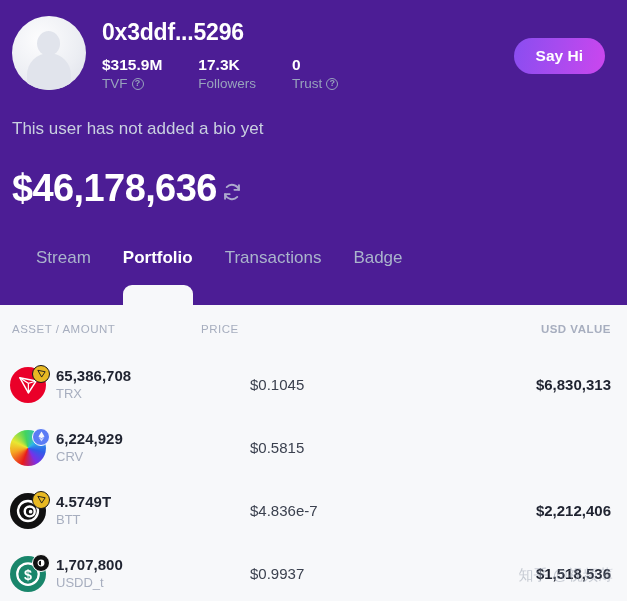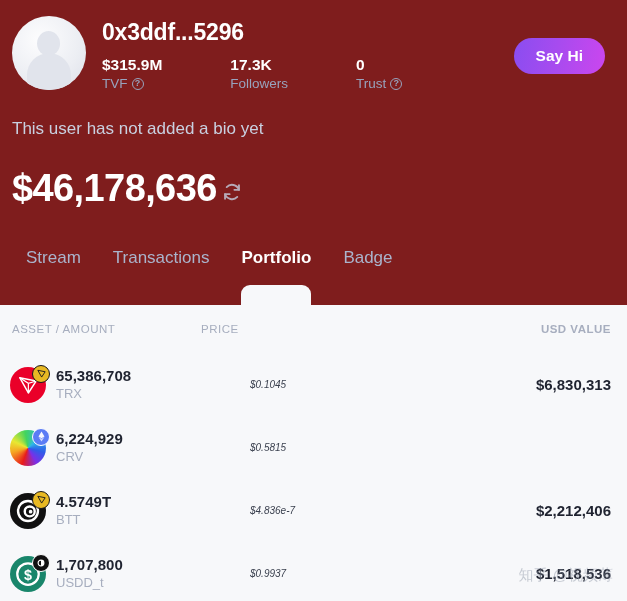--- a/index.html
+++ b/index.html
@@ -8,21 +8,21 @@
     font-family: "Liberation Sans", sans-serif;
     background: #f7f8fa;
     overflow: hidden;
   }
   #app { position: relative; width: 627px; height: 601px; }
 
   
   .hero {
     position: absolute; top: 0; left: 0;
     width: 627px; height: 305px;
-    background: #7f1d1d;
+    background: #4c1d95;
   }
   .profile-row {
     position: absolute; top: 16px; left: 12px;
     display: flex; align-items: flex-start;
   }
   .avatar {
     width: 74px; height: 74px; border-radius: 50%;
     background: radial-gradient(circle at 38% 32%, #fdfdfe 0%, #eceef3 58%, #dcdfe8 100%);
     position: relative; overflow: hidden; flex: none;
   }
@@ -34,21 +34,21 @@
   .avatar .av-body {
     position: absolute; left: 50%; top: 50%;
     width: 44px; height: 42px; border-radius: 22px 22px 0 0;
     background: #e1e4ec; transform: translateX(-50%);
   }
   .ident { margin-left: 16px; padding-top: 4px; }
   .handle {
     color: #ffffff; font-size: 23px; font-weight: bold;
     letter-spacing: -0.2px; line-height: 1.1;
   }
-  .stats { display: flex; margin-top: 10px; gap: 32px; }
+  .stats { display: flex; margin-top: 10px; }
   .stat { margin-right: 36px; }
   .stat-val { color: #ffffff; font-size: 15.5px; font-weight: bold; line-height: 1.25; }
   .stat-lbl {
     color: #98a3bd; font-size: 13.5px; line-height: 1.35;
     display: flex; align-items: center; gap: 4px;
   }
   .q-icon {
     display: inline-flex; align-items: center; justify-content: center;
     width: 12px; height: 12px; border: 1px solid #98a3bd; border-radius: 50%;
     font-size: 9px; line-height: 1; color: #98a3bd; font-weight: bold;
@@ -71,21 +71,21 @@
   .total {
     color: #ffffff; font-size: 38px; font-weight: bold;
     letter-spacing: -0.6px; line-height: 1.1;
   }
   .refresh { width: 22px; height: 22px; opacity: .82; margin-top: 6px; cursor: pointer; }
 
   
   .tabs {
     position: absolute; top: 249px; left: 0;
     width: 627px; height: 56px;
-    display: flex; align-items: flex-start; padding-left: 10px;
+    display: flex; align-items: flex-start; padding-left: 20px;
   }
   .tab {
     position: relative; padding: 0 16px; cursor: pointer;
     color: #aab4cc; font-size: 17px; line-height: 1;
   }
   .tab.active { color: #ffffff; font-weight: bold; }
   .tab.active .tab-pill {
     position: absolute; left: 50%; transform: translateX(-50%);
     top: 36px; width: 70px; height: 22px;
     background: #f7f8fa; border-radius: 9px 9px 0 0;
@@ -109,21 +109,21 @@
   }
   .coin .badge {
     position: absolute; top: -2px; right: -4px;
     width: 18px; height: 18px; border-radius: 50%;
     display: flex; align-items: center; justify-content: center;
     font-size: 10px; font-weight: bold;
   }
   .amt-wrap { margin-left: 10px; }
   .amt { color: #1f2330; font-size: 15px; font-weight: bold; line-height: 1.2; }
   .sym { color: #a7aebf; font-size: 13px; line-height: 1.35; }
-  .price { width: 245px; color: #3b414f; font-size: 10px; font-style: italic; }
+  .price { width: 245px; color: #3b414f; font-size: 15px; }
   .usd {
     flex: 1; text-align: right; padding-right: 16px;
     color: #1f2330; font-size: 15px; font-weight: bold;
   }
   .watermark {
     position: absolute; right: 14px; bottom: 16px;
     color: rgba(140,148,165,.45); font-size: 15px;
     pointer-events: none; white-space: nowrap;
   }
 </style>
@@ -180,26 +180,26 @@
         <path d="M19.5 9.5A8 8 0 0 0 6.2 6.6M4.5 14.5A8 8 0 0 0 17.8 17.4"></path>
         <path d="M19.6 4.6v5h-5"></path>
         <path d="M4.4 19.4v-5h5"></path>
       </svg>
     </div>
 
     <div class="tabs">
       <div class="tab">
         <span>Stream</span>
       </div>
-      <div class="tab">
-        <span>Transactions</span>
-      </div>
       <div class="tab active">
         <span>Portfolio</span>
         <span class="tab-pill"></span>
+      </div>
+      <div class="tab">
+        <span>Transactions</span>
       </div>
       <div class="tab">
         <span>Badge</span>
       </div>
     </div>
 
   </div>
 
   <div class="table">
     <div class="thead">

